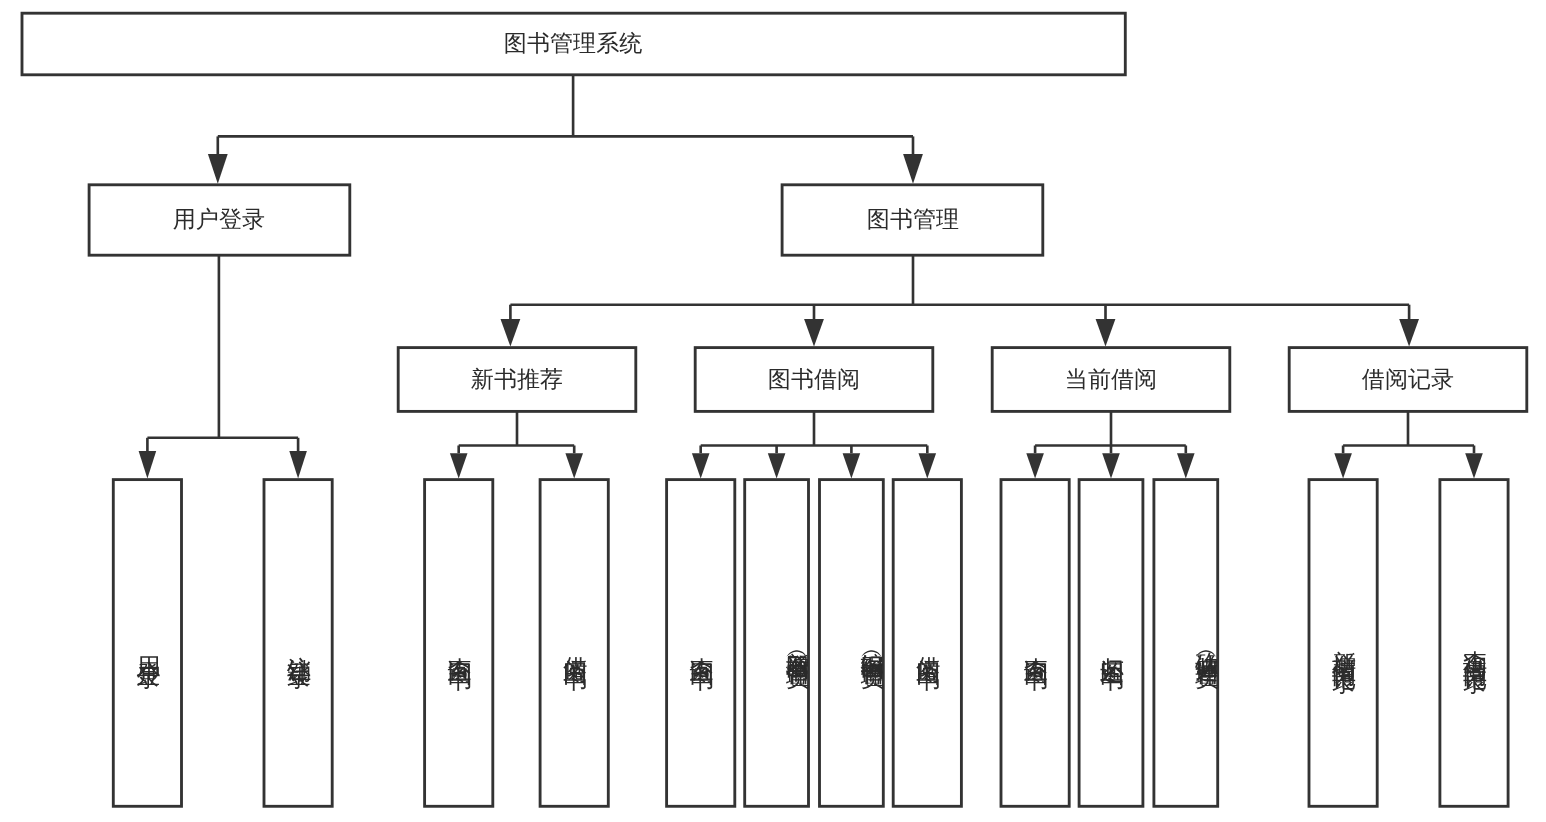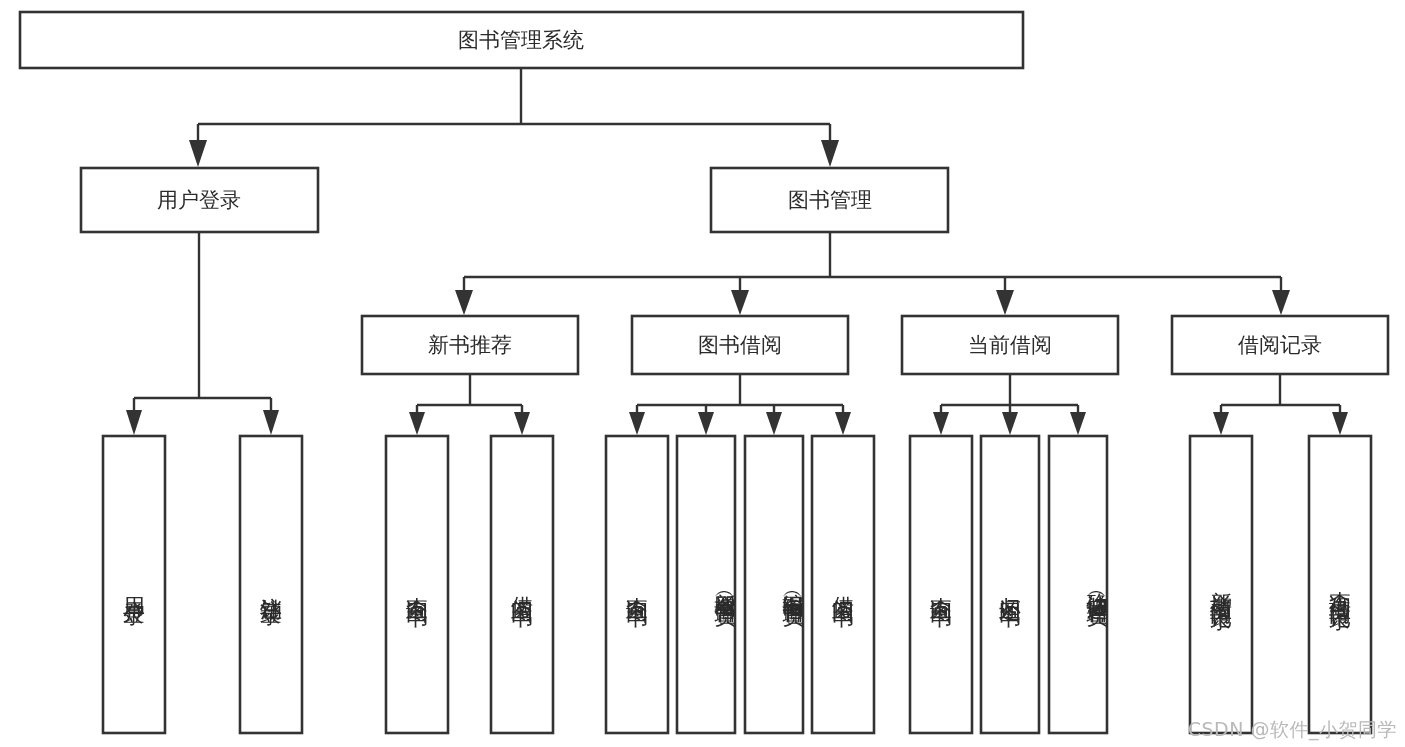--- a/index.html
+++ b/index.html
@@ -222,15 +222,14 @@
   <div class="vlabel" style="left:745px; top:440px; width:58px; height:289px; align-items:flex-start; font-size:21px; letter-spacing:2px;">编辑图书（管理员）</div>
   <div class="vlabel" style="left:812px; top:436px; width:62px; height:297px;">借阅图书</div>
 
   <div class="vlabel" style="left:910px; top:436px; width:62px; height:297px;">查询图书</div>
   <div class="vlabel" style="left:981px; top:436px; width:58px; height:297px;">归还图书</div>
   <div class="vlabel" style="left:1049px; top:440px; width:58px; height:289px; align-items:flex-start; font-size:21px; letter-spacing:2px;">确认归还（管理员）</div>
 
   <div class="vlabel" style="left:1190px; top:436px; width:62px; height:297px; letter-spacing:4px;">新增借阅记录</div>
   <div class="vlabel" style="left:1309px; top:436px; width:62px; height:297px; letter-spacing:4px;">查询借阅记录</div>
 
-  <div class="watermark">CSDN @软件_小贺同学</div>
 
 </div>
 
 </body></html>

